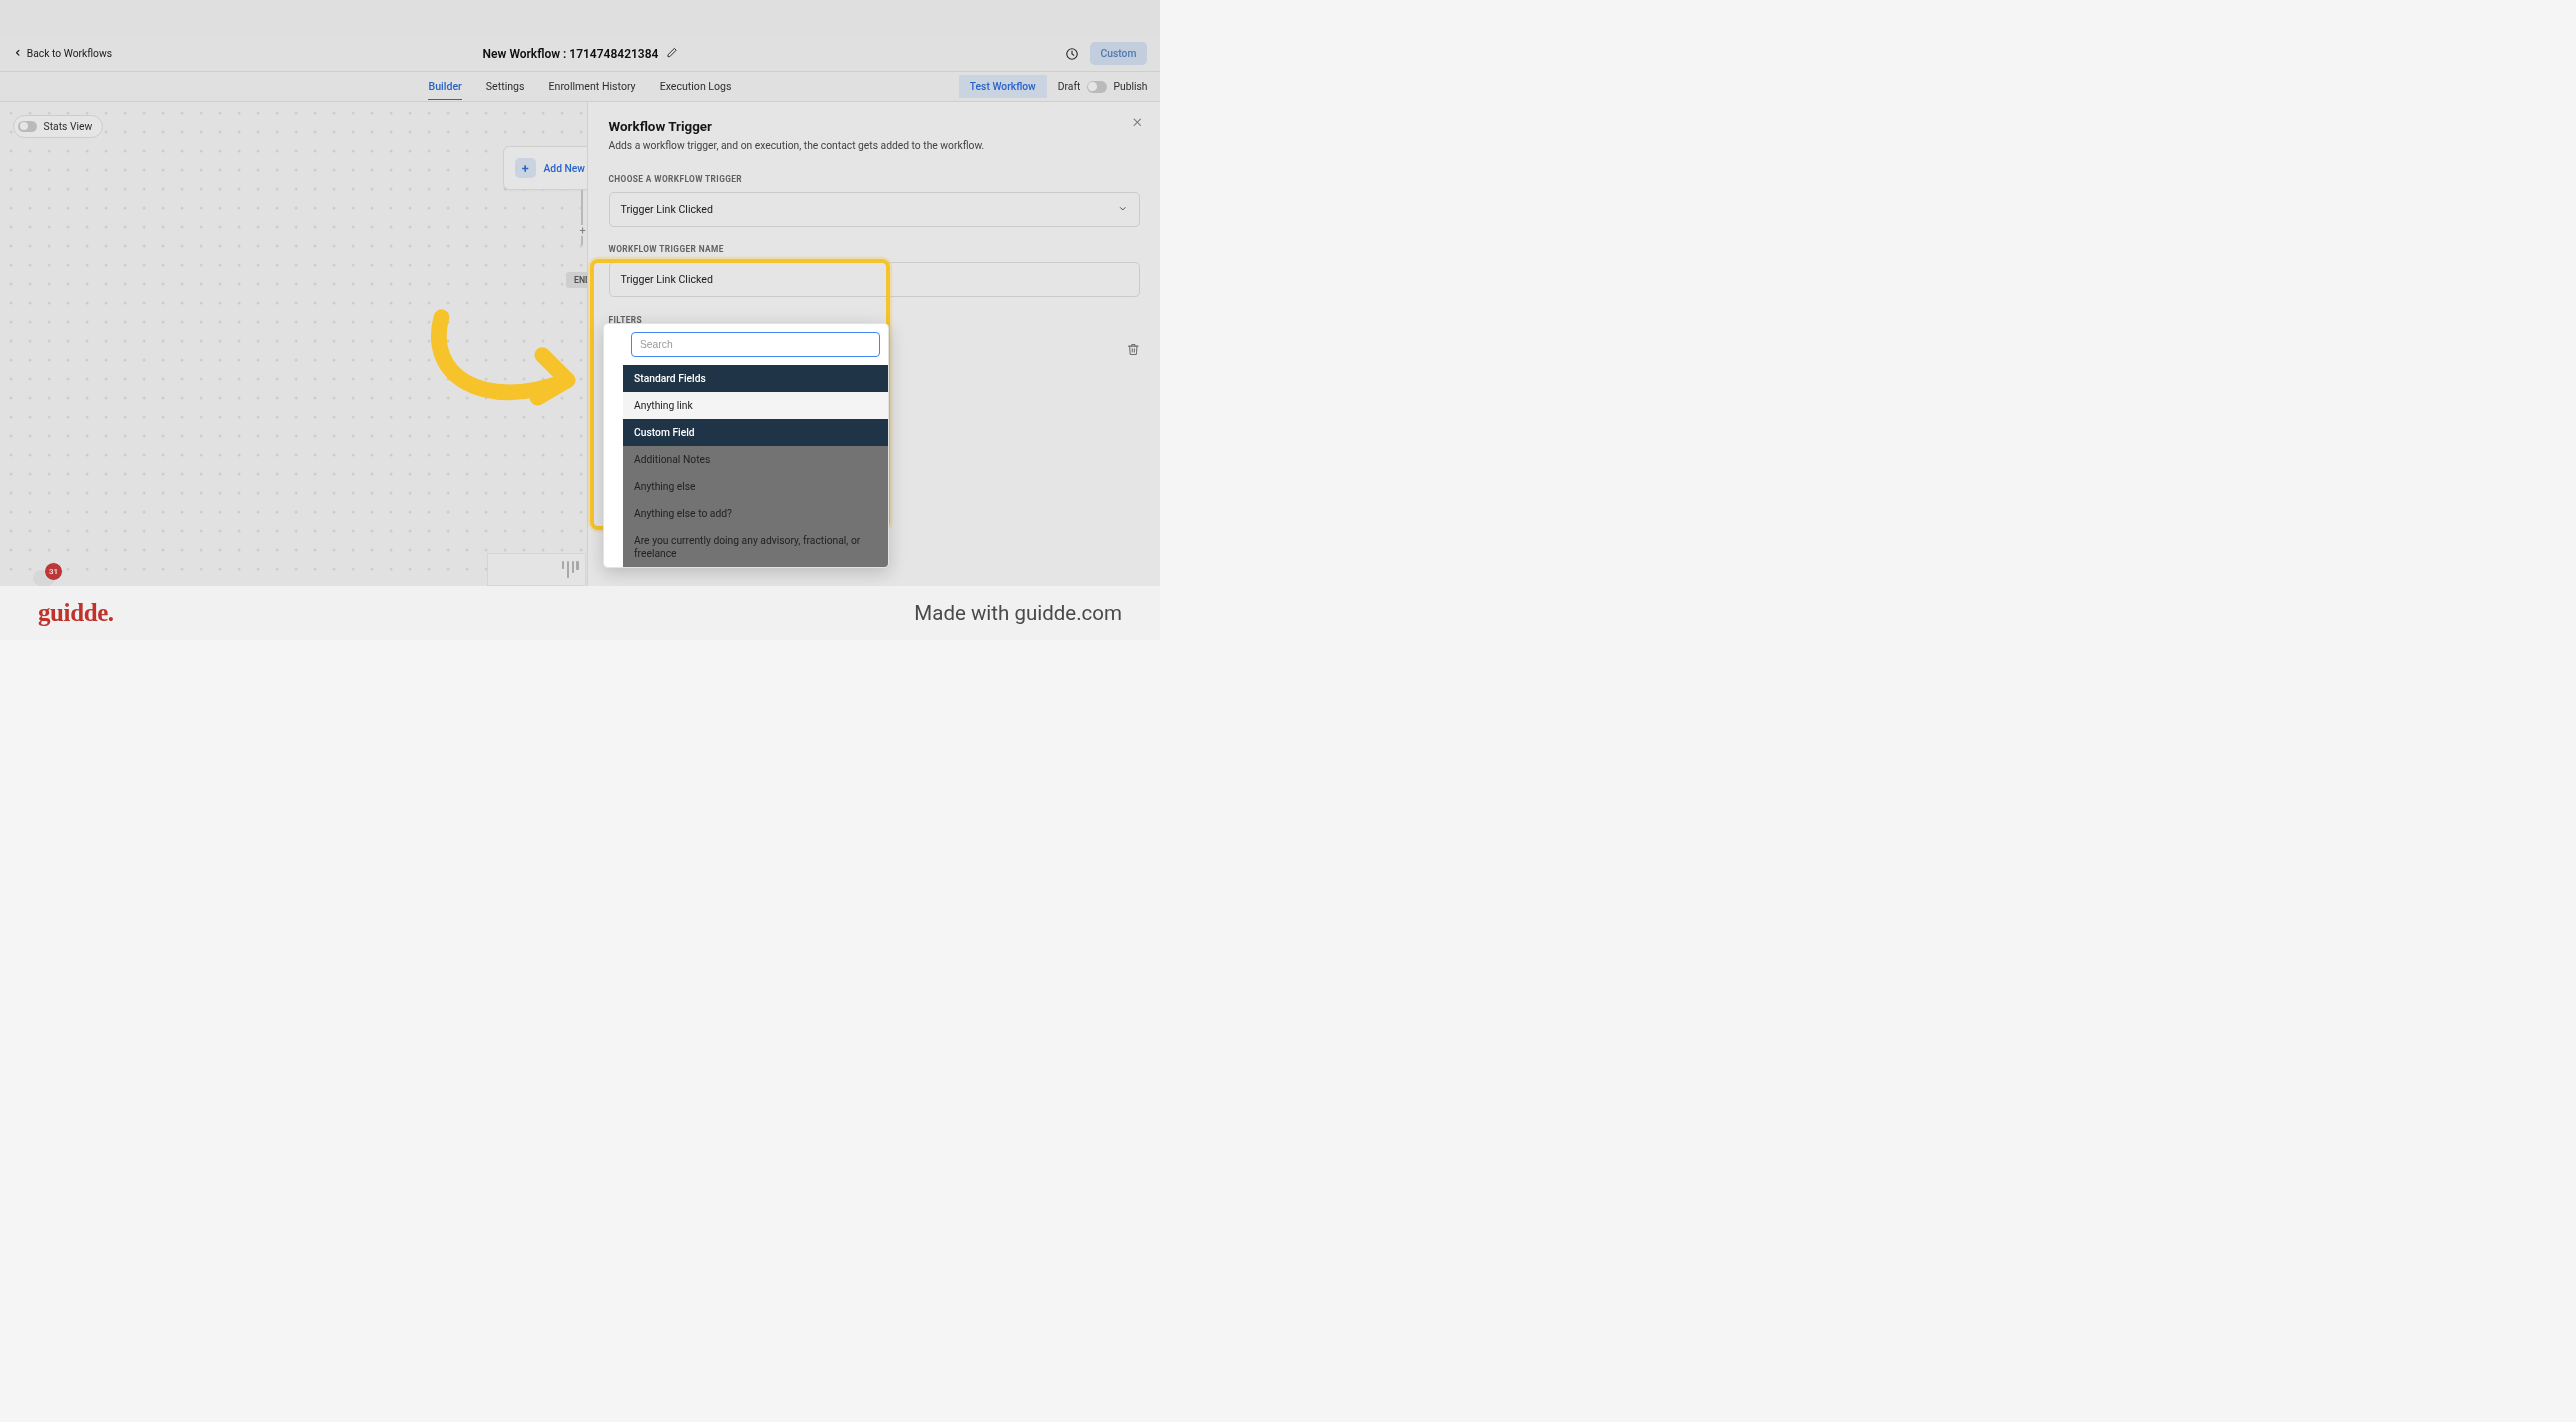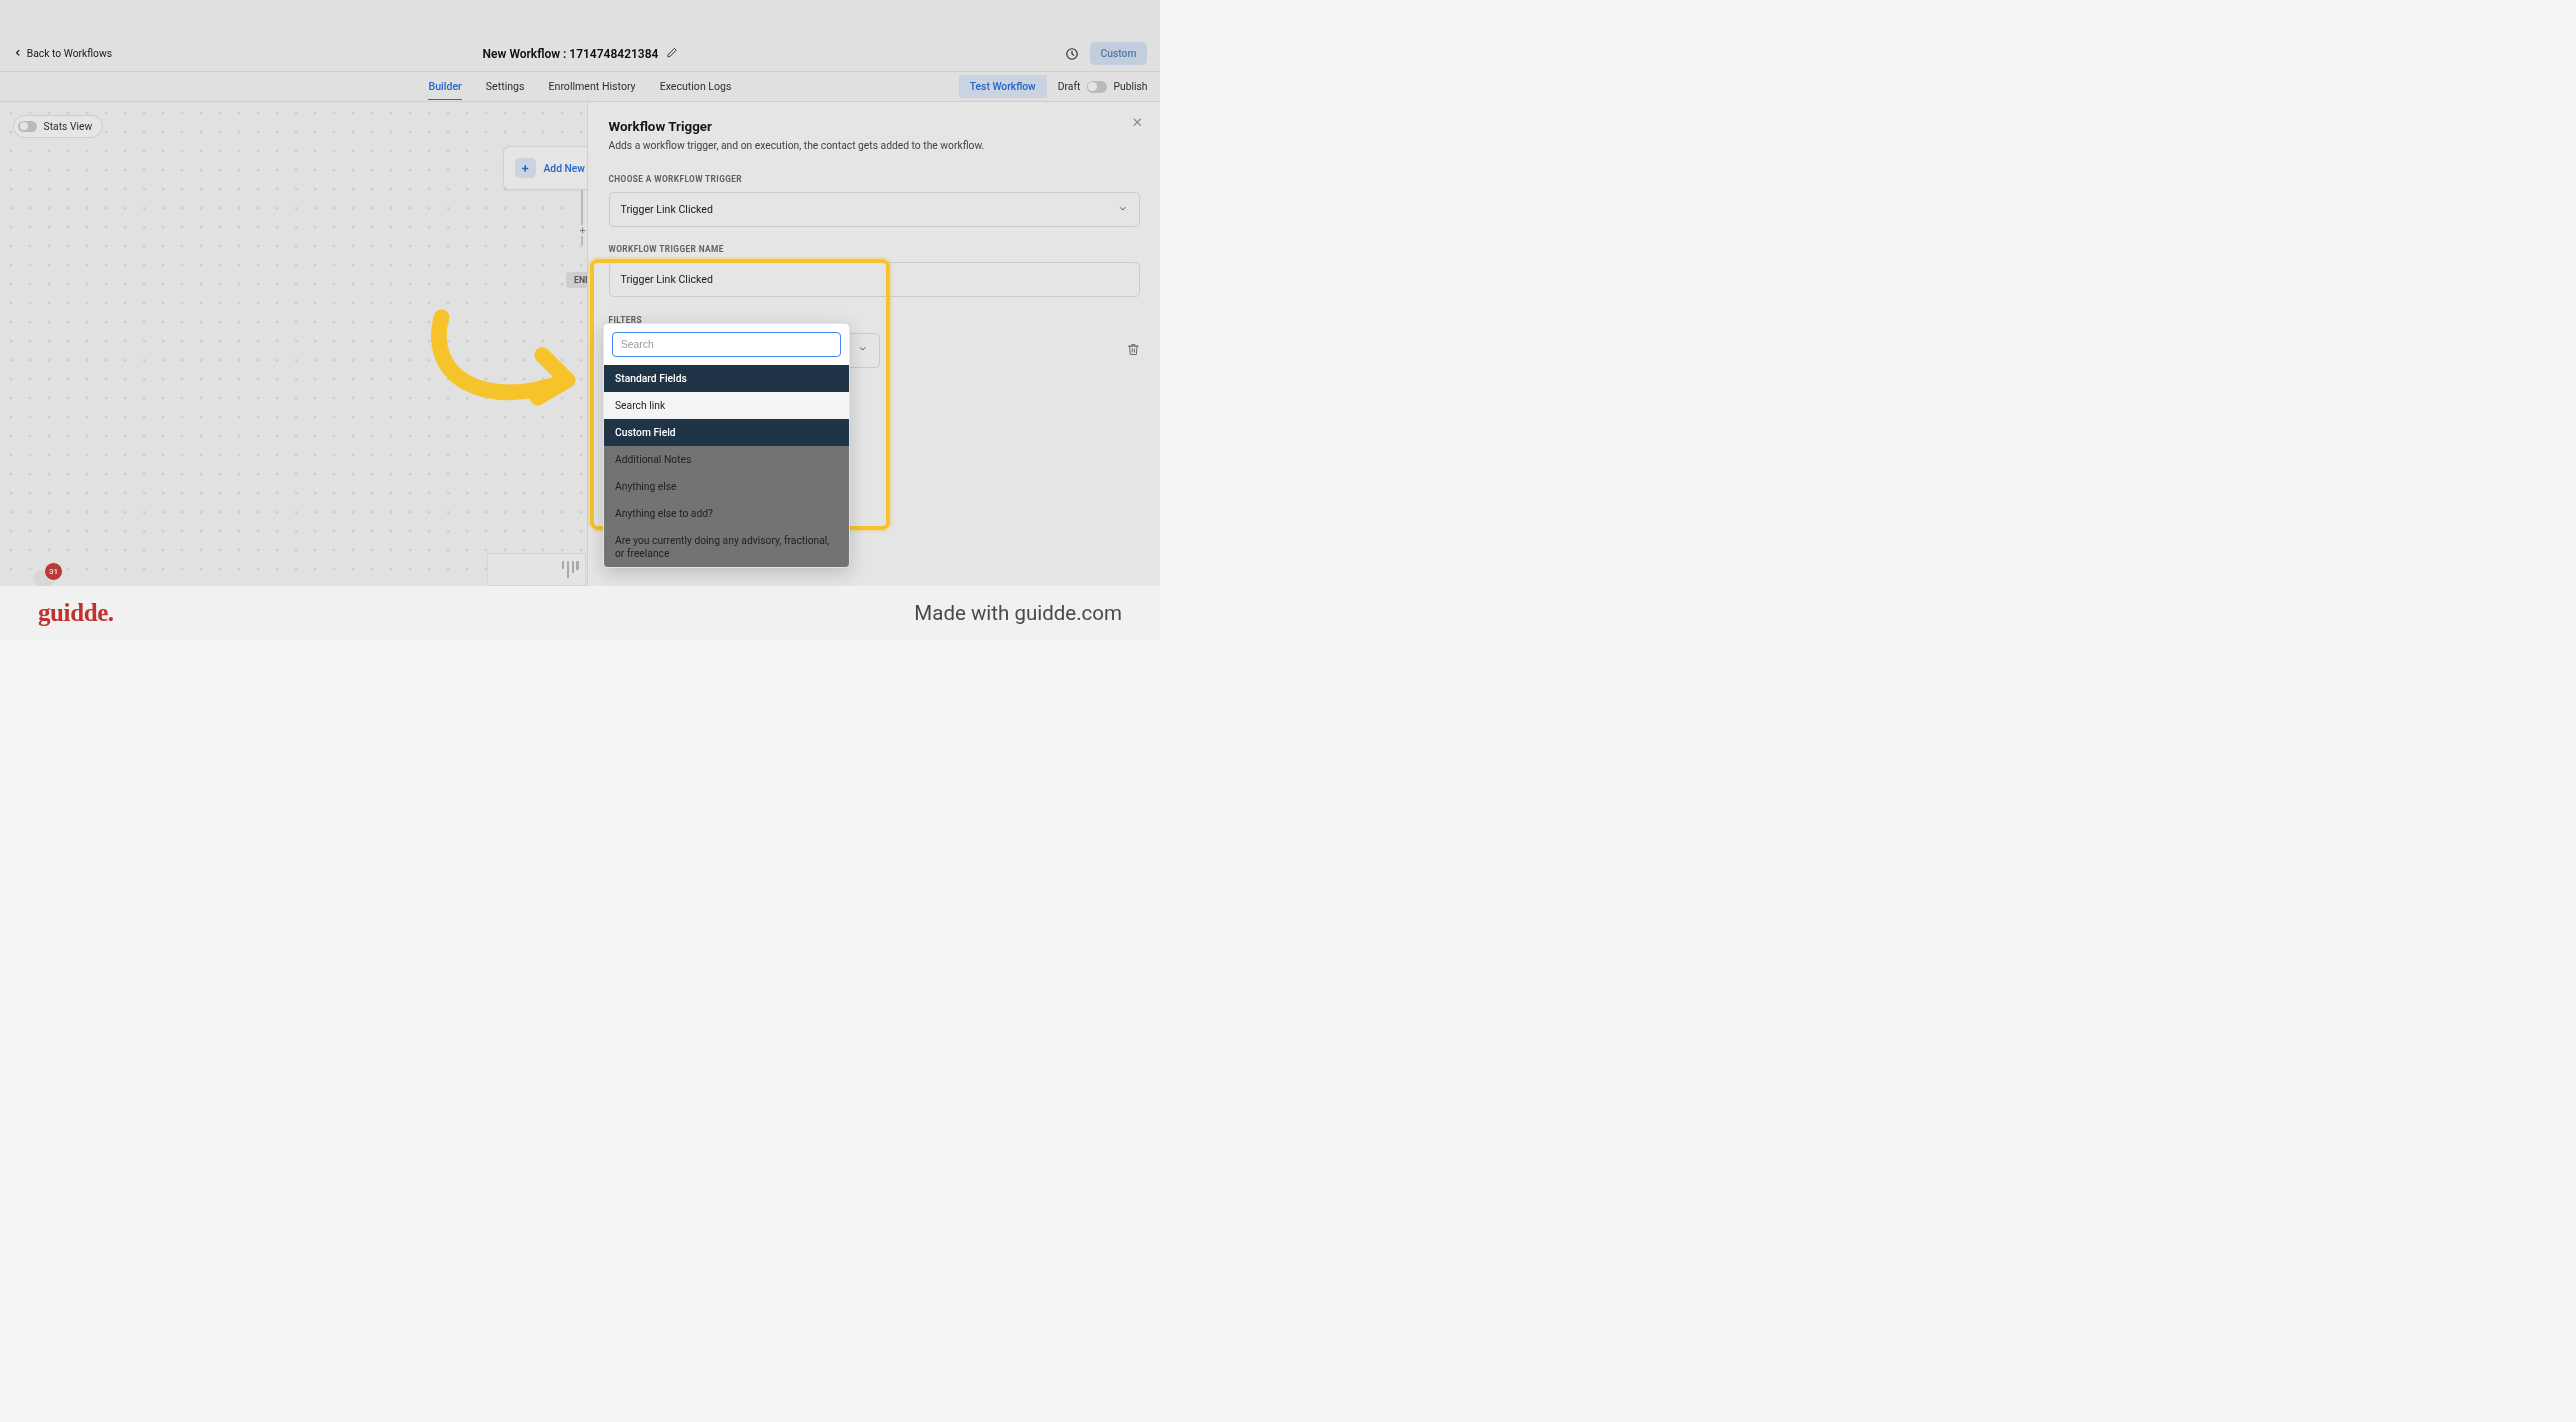--- a/index.html
+++ b/index.html
@@ -346,27 +346,28 @@
     border: 4.7px solid #f6c32b;
     border-radius: 8px;
     box-shadow: 0 0 0 2.4px rgba(246,195,43,0.25);
     z-index: 5;
     pointer-events:none;
   }
   .dropdown {
     position: absolute;
     left: 603px;
     top: 323px;
-    width: 247px;
+    width: 286px;
     background: #fff;
     border: 0.8px solid #e3e3e3;
     border-radius: 4.7px;
     box-shadow: 0 4.7px 17.4px rgba(0,0,0,0.18);
     z-index: 6;
     overflow: hidden;
+    padding-left: 19px;
   }
   .dropdown .search {
     margin: 8px;
     width: calc(100% - 16px);
     height: 25px;
     border: 1.2px solid #3f86f0;
     border-radius: 4px;
     padding: 0 8px;
     font-size: 10.3px;
     color: #222;
@@ -555,21 +556,21 @@
   </div>
 </div>
 
 <div class="scrim"></div>
 
 <div class="highlight-box"></div>
 
 <div class="dropdown">
   <input class="search" placeholder="Search" style="">
   <div class="dd-header">Standard Fields</div>
-  <div class="dd-item hovered">Search link</div>
+  <div class="dd-item hovered">Anything link</div>
   <div class="dd-header">Custom Field</div>
   <div class="dd-item">Additional Notes</div>
   <div class="dd-item">Anything else</div>
   <div class="dd-item">Anything else to add?</div>
   <div class="dd-item">Are you currently doing any advisory, fractional, or freelance</div>
 </div>
 
 <svg class="arrow-svg" viewBox="0 0 240 170">
   <path d="M40 18 C 20 90, 90 140, 200 98" stroke="#f6c32b" stroke-width="20" fill="none" stroke-linecap="round"></path>
   <path d="M200 98 L168 66 M200 98 L162 120" stroke="#f6c32b" stroke-width="20" fill="none" stroke-linecap="round"></path>

